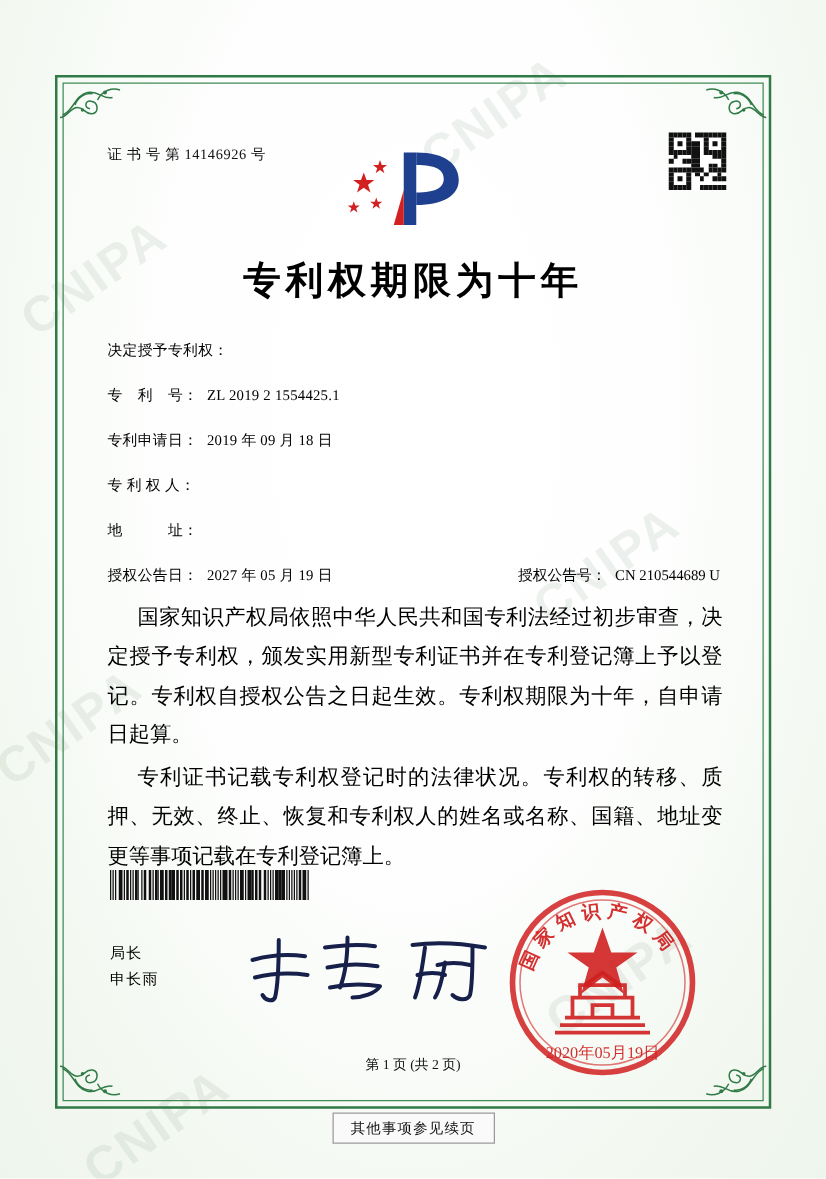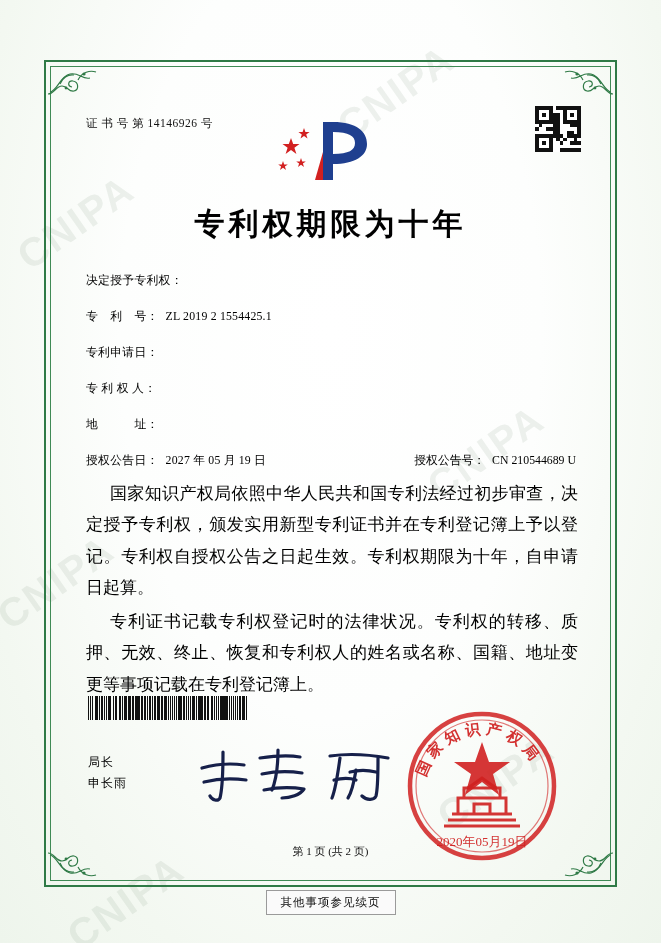--- a/index.html
+++ b/index.html
@@ -480,20 +480,21 @@
       </div>
 
 
       <div class="row">
         <span class="lab">专　利　号：</span>
         <span class="val">ZL 2019 2 1554425.1</span>
       </div>
 
       <div class="row">
         <span class="lab">专利申请日：</span>
+        <span class="val">2019 年 09 月 18 日</span>
       </div>
 
       <div class="row">
         <span class="lab">专 利 权 人：</span>
       </div>
 
       <div class="row">
         <span class="lab">地　　　址：</span>
       </div>
 

